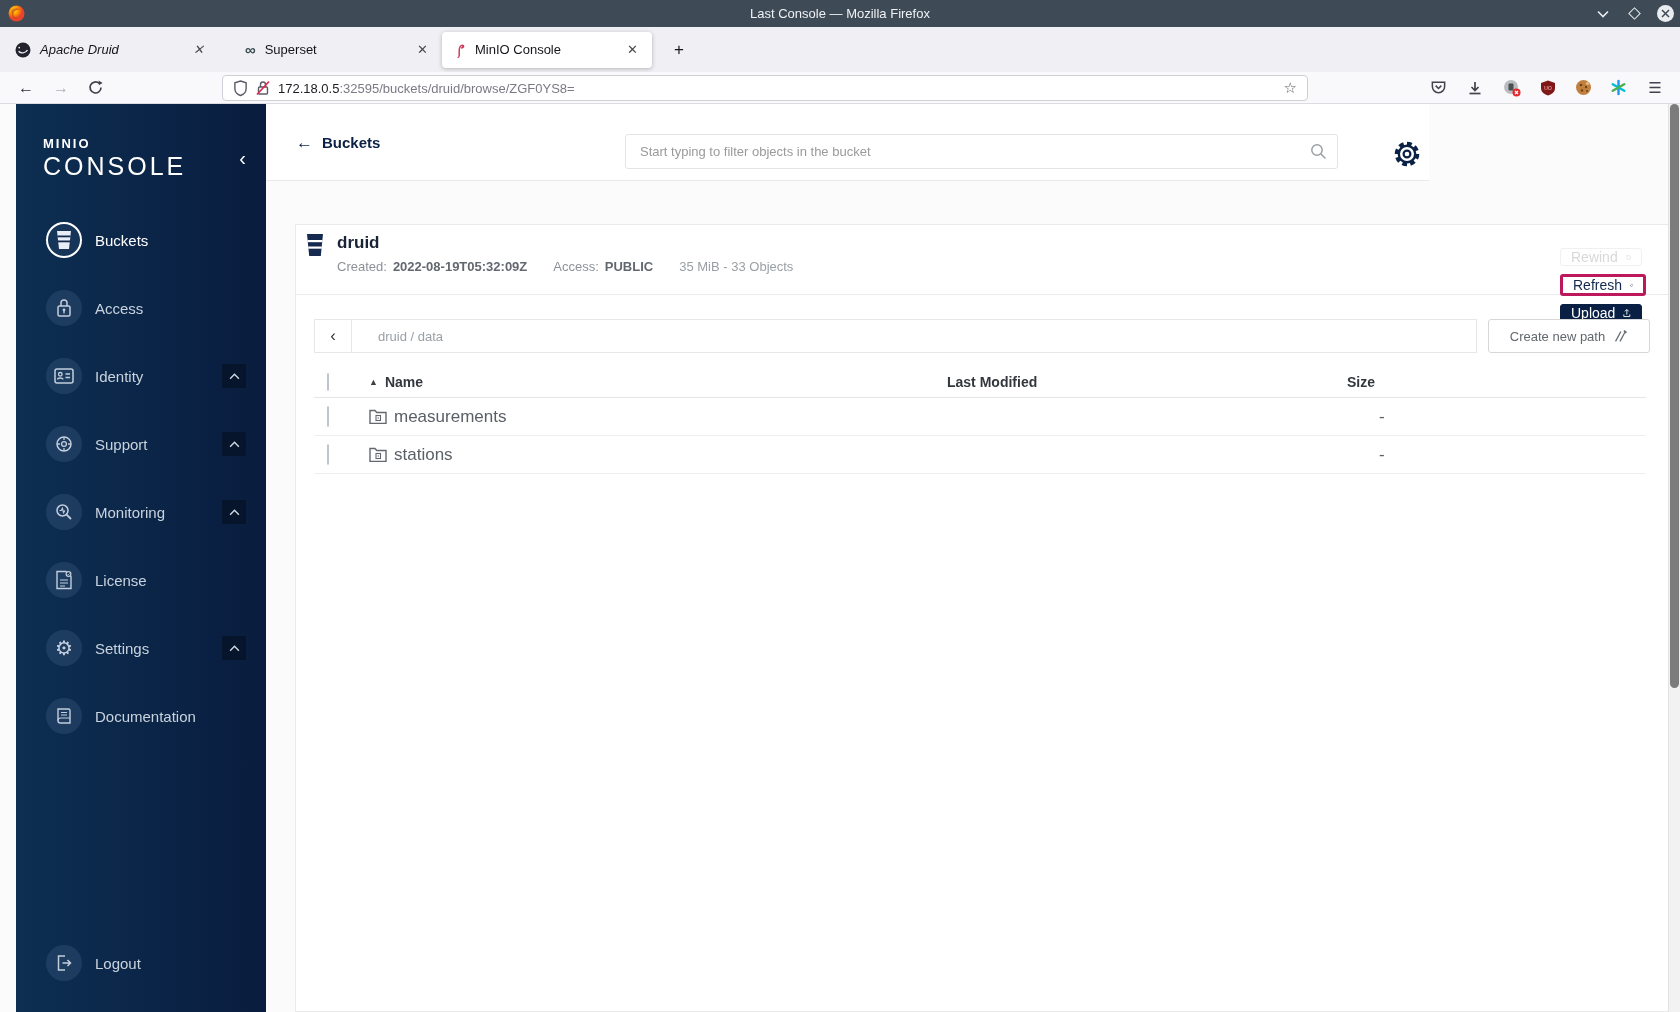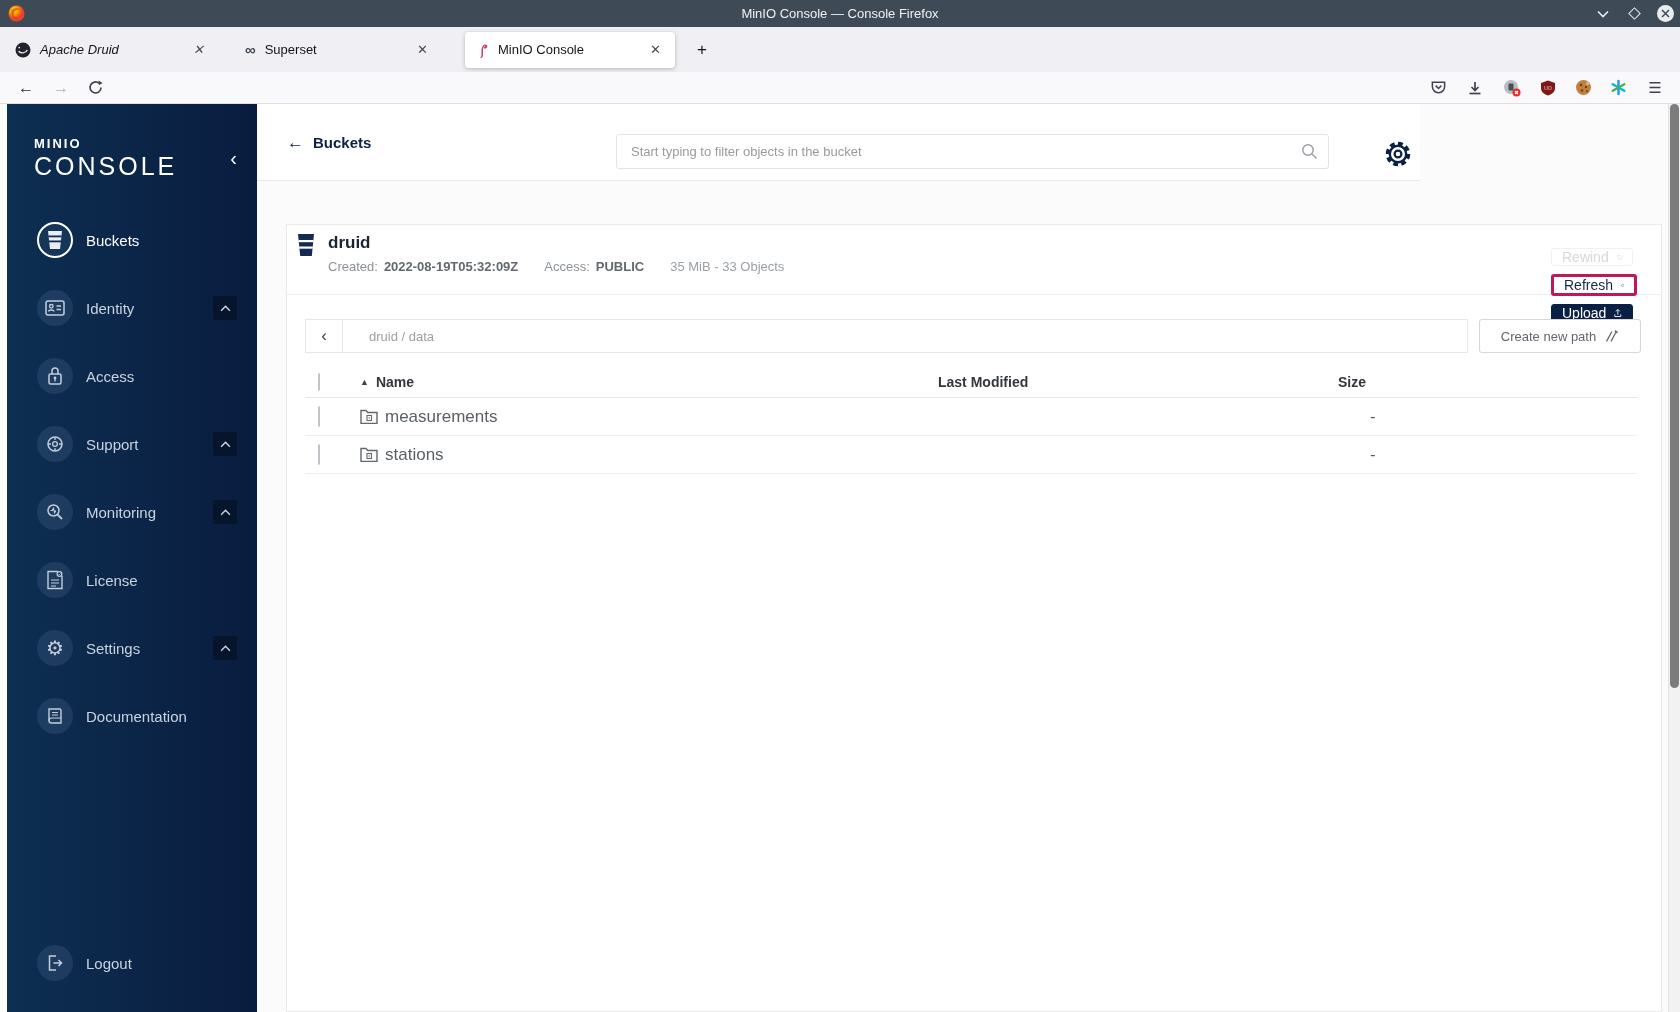--- a/index.html
+++ b/index.html
@@ -23,21 +23,21 @@
 
   .navbar { position:absolute; top:72px; left:0; width:1680px; height:32px; background:#f9f9fb; border-bottom:1px solid #dcdce1; }
   .nav-ic { position:absolute; top:0; height:31px; display:flex; align-items:center; justify-content:center; width:28px; font-size:16px; color:#42414d; }
   .urlbar { position:absolute; left:222px; top:3px; width:1086px; height:26px; background:#fff; border:1px solid #cfcfd8; border-radius:4px; display:flex; align-items:center; padding:0 10px; }
   .url-text { font-size:13px; margin-left:8px; white-space:nowrap; }
   .url-host { color:#1b1b21; }
   .url-rest { color:#7a7a85; }
   .url-star { margin-left:auto; color:#5b5b66; font-size:15px; }
 
   
-  .app { position:absolute; top:104px; left:7px; width:1425px; bottom:0; }
+  .app { position:absolute; top:104px; left:16px; width:1425px; bottom:0; }
 
   .sidebar { position:absolute; left:0; top:0; bottom:0; width:250px; background:linear-gradient(90deg,#0d2f52 0%,#091c3e 100%); color:#c9d3de; }
   .logo { position:absolute; left:27px; top:32px; color:#fff; }
   .logo-top { font-size:13px; font-weight:bold; letter-spacing:2px; }
   .logo-bottom { font-size:25px; letter-spacing:3px; margin-top:1px; }
   .collapse { position:absolute; right:20px; top:44px; color:#fff; font-size:20px; line-height:20px; }
   .menu { position:absolute; top:102px; left:0; right:0; }
   .nav-item { height:68px; display:flex; align-items:center; padding-left:30px; position:relative; cursor:default; }
   .circle { width:36px; height:36px; border-radius:50%; background:rgba(120,150,190,.16); display:flex; align-items:center; justify-content:center; flex:none; }
   .nav-item.active .circle { background:rgba(120,150,190,.10); border:2px solid #fff; }
@@ -105,21 +105,21 @@
           <radialGradient id="ffg" cx="35%" cy="30%">
             <stop offset="0%" stop-color="#ffe226"></stop>
             <stop offset="55%" stop-color="#ff9500"></stop>
             <stop offset="100%" stop-color="#e8442b"></stop>
           </radialGradient>
         </defs>
         <circle cx="8.5" cy="8.5" r="8" fill="url(#ffg)"></circle>
         <path d="M3.5 5.5 C5 3 10 2.5 12.5 5 10 4.5 6 5 5.5 9 5 12 8 13.5 10 13 6.5 14.5 3 11.5 3.5 5.5Z" fill="#b5291d" opacity=".55"></path>
       </svg>
   </span>
-  <span class="win-title">MinIO Console — Console Firefox</span>
+  <span class="win-title">Last Console — Mozilla Firefox</span>
   <div class="win-controls">
     <span class="win-btn">
       <svg width="12" height="8" viewBox="0 0 12 8">
           <polyline points="1,1.5 6,6.5 11,1.5" fill="none" stroke="#e9edf0" stroke-width="1.6"></polyline>
         </svg>
     </span>
     <span class="win-btn">
         <span class="diamond"></span>
       </span>
     <span class="win-btn">
@@ -142,21 +142,21 @@
         </svg>
     </span>
     <span>Apache Druid</span>
     <span class="tab-close">✕</span>
   </div>
   <div class="tab" style="width:207px;margin-left:17px;">
     <span class="fav" style="font-weight:bold;font-size:15px;color:#37474f;line-height:14px;">∞</span>
     <span>Superset</span>
     <span class="tab-close">✕</span>
   </div>
-  <div class="tab active" style="width:210px;margin-left:23px;">
+  <div class="tab active" style="width:210px;">
     <span class="fav">
       <svg width="14" height="16" viewBox="0 0 14 16">
           <path d="M7.2 14.5 V8.5 C7.2 5 8.8 3.2 10.3 3.3 c1.7 .1 1.8 2.1 .2 2.4 l-1.4 .3" stroke="#cd3c5f" stroke-width="1.5" fill="none"></path>
           <circle cx="10.8" cy="4.1" r=".9" fill="#cd3c5f"></circle>
           <path d="M7.2 14.5 l-1.6 1.2" stroke="#cd3c5f" stroke-width="1.2" fill="none"></path>
         </svg>
     </span>
     <span>MinIO Console</span>
     <span class="tab-close">✕</span>
   </div>
@@ -165,20 +165,34 @@
 
 <div class="navbar">
   <span class="nav-ic" style="left:12px;color:#2e2e36;">←</span>
   <span class="nav-ic" style="left:47px;color:#b0b0b8;">→</span>
   <span class="nav-ic" style="left:81px;">
     <svg width="15" height="15" viewBox="0 0 15 15">
         <path d="M13 7.5 A5.5 5.5 0 1 1 11.2 3.4" fill="none" stroke="#42414d" stroke-width="1.7"></path>
         <polygon points="10.6,0.6 14.6,2.9 10.9,5.2" fill="#42414d"></polygon>
       </svg>
   </span>
+  <div class="urlbar">
+    <svg width="15" height="17" viewBox="0 0 16 18">
+        <path d="M8 1 L14 3 v6 c0 4.5-3 6.5-6 7.5 C5 15.5 2 13.5 2 9 V3 Z" fill="none" stroke="#5b5b66" stroke-width="1.5"></path>
+      </svg>
+    <span style="margin-left:8px;display:flex;">
+      <svg width="14" height="16" viewBox="0 0 14 16">
+          <rect x="2.5" y="7" width="9" height="7" rx="1" fill="none" stroke="#5b5b66" stroke-width="1.4"></rect>
+          <path d="M4.5 7 V4.5 a2.5 2.5 0 0 1 5 0 V7" fill="none" stroke="#5b5b66" stroke-width="1.4"></path>
+          <path d="M1 14.5 L13 1.5" stroke="#e22850" stroke-width="1.7"></path>
+        </svg>
+    </span>
+    <span class="url-text"><span class="url-host">172.18.0.5</span><span class="url-rest">:32595/buckets/druid/browse/ZGF0YS8=</span></span>
+    <span class="url-star">☆</span>
+  </div>
   <span class="nav-ic" style="left:1424px;">
     <svg width="17" height="17" viewBox="0 0 18 18">
         <path d="M2.5 3.5 h13 v4.5 a6.5 6.5 0 0 1-13 0 Z" fill="none" stroke="#42414d" stroke-width="1.6"></path>
         <polyline points="6,7 9,10 12,7" fill="none" stroke="#42414d" stroke-width="1.6"></polyline>
       </svg>
   </span>
   <span class="nav-ic" style="left:1461px;">
     <svg width="16" height="16" viewBox="0 0 16 16">
         <path d="M8 2 v8 M4.5 7 L8 10.5 L11.5 7" fill="none" stroke="#42414d" stroke-width="1.7"></path>
         <path d="M2.5 13.5 h11" stroke="#42414d" stroke-width="1.7"></path>
@@ -233,44 +247,44 @@
           <svg width="16" height="20" viewBox="0 0 16 20">
               <path d="M1 1 h14 l-2 18 h-10 Z" fill="#e8eef5"></path>
               <rect x="1.4" y="5.5" width="13.2" height="1.8" fill="#10294c"></rect>
               <rect x="2" y="10.5" width="12" height="1.8" fill="#10294c"></rect>
             </svg>
         </span>
         <span class="nav-label">Buckets</span>
       </div>
       <div class="nav-item">
         <span class="circle">
+          <svg width="16" height="20" viewBox="0 0 16 20">
+              <rect x="2" y="8" width="12" height="10" rx="1.5" fill="none" stroke="#c3cedc" stroke-width="1.5"></rect>
+              <path d="M5 8 V5 a3 3 0 0 1 6 0 V8" fill="none" stroke="#c3cedc" stroke-width="1.5"></path>
+              <circle cx="8" cy="12" r="1.4" fill="#c3cedc"></circle>
+              <path d="M8 13 v2.5" stroke="#c3cedc" stroke-width="1.3"></path>
+            </svg>
+        </span>
+        <span class="nav-label">Access</span>
+      </div>
+      <div class="nav-item">
+        <span class="circle">
           <svg width="20" height="16" viewBox="0 0 20 16">
               <rect x="1" y="1" width="18" height="14" rx="2" fill="none" stroke="#c3cedc" stroke-width="1.5"></rect>
               <circle cx="6.3" cy="6.3" r="1.8" fill="none" stroke="#c3cedc" stroke-width="1.3"></circle>
               <path d="M3.6 11.5 c0-2 5.4-2 5.4 0" fill="none" stroke="#c3cedc" stroke-width="1.3"></path>
               <path d="M11.5 6 h4.5 M11.5 9.5 h4.5" stroke="#c3cedc" stroke-width="1.3"></path>
             </svg>
         </span>
         <span class="nav-label">Identity</span>
         <span class="chev-box">
             <svg width="11" height="7" viewBox="0 0 12 8">
               <polyline points="1,6.5 6,1.5 11,6.5" fill="none" stroke="#cfd8e3" stroke-width="1.6"></polyline>
             </svg>
           </span>
-      </div>
-      <div class="nav-item">
-        <span class="circle">
-          <svg width="16" height="20" viewBox="0 0 16 20">
-              <rect x="2" y="8" width="12" height="10" rx="1.5" fill="none" stroke="#c3cedc" stroke-width="1.5"></rect>
-              <path d="M5 8 V5 a3 3 0 0 1 6 0 V8" fill="none" stroke="#c3cedc" stroke-width="1.5"></path>
-              <circle cx="8" cy="12" r="1.4" fill="#c3cedc"></circle>
-              <path d="M8 13 v2.5" stroke="#c3cedc" stroke-width="1.3"></path>
-            </svg>
-        </span>
-        <span class="nav-label">Access</span>
       </div>
       <div class="nav-item">
         <span class="circle">
           <svg width="20" height="20" viewBox="0 0 20 20">
               <circle cx="10" cy="10" r="7" fill="none" stroke="#c3cedc" stroke-width="1.5"></circle>
               <circle cx="10" cy="10" r="2.4" fill="none" stroke="#c3cedc" stroke-width="1.3"></circle>
               <path d="M10 3 v3 M10 14 v3 M3 10 h3 M14 10 h3" stroke="#c3cedc" stroke-width="1.3"></path>
             </svg>
         </span>
         <span class="nav-label">Support</span>

